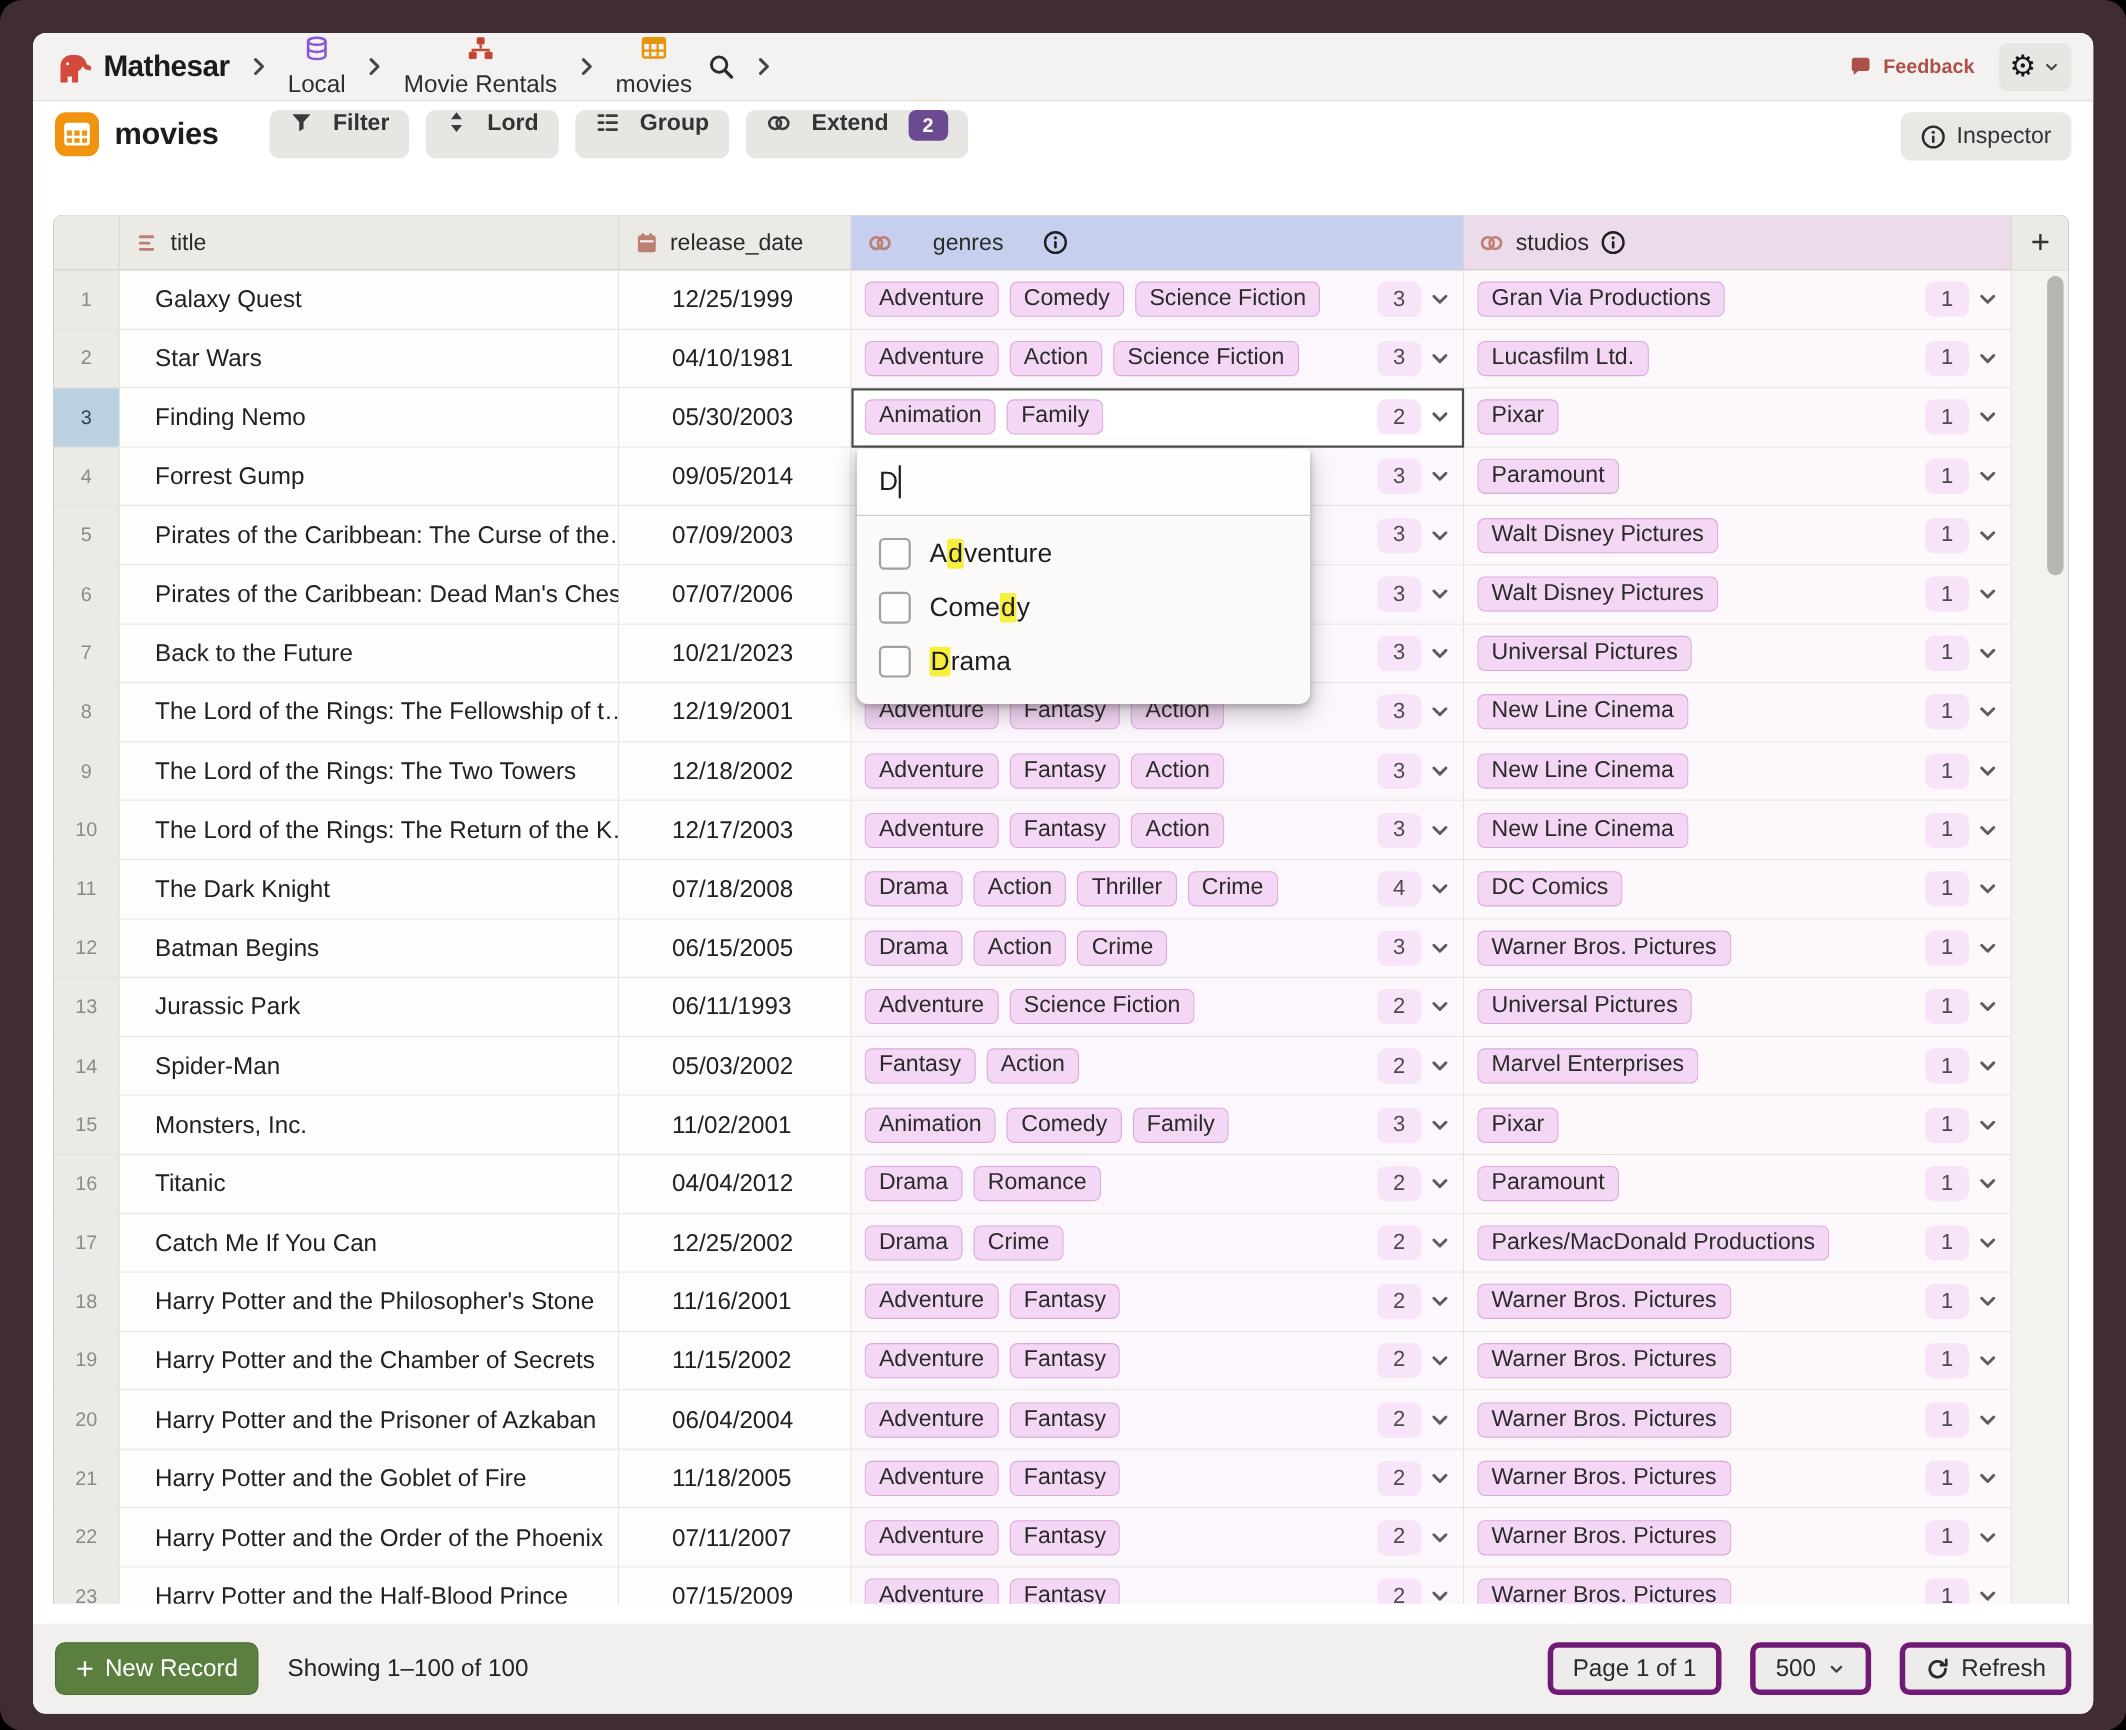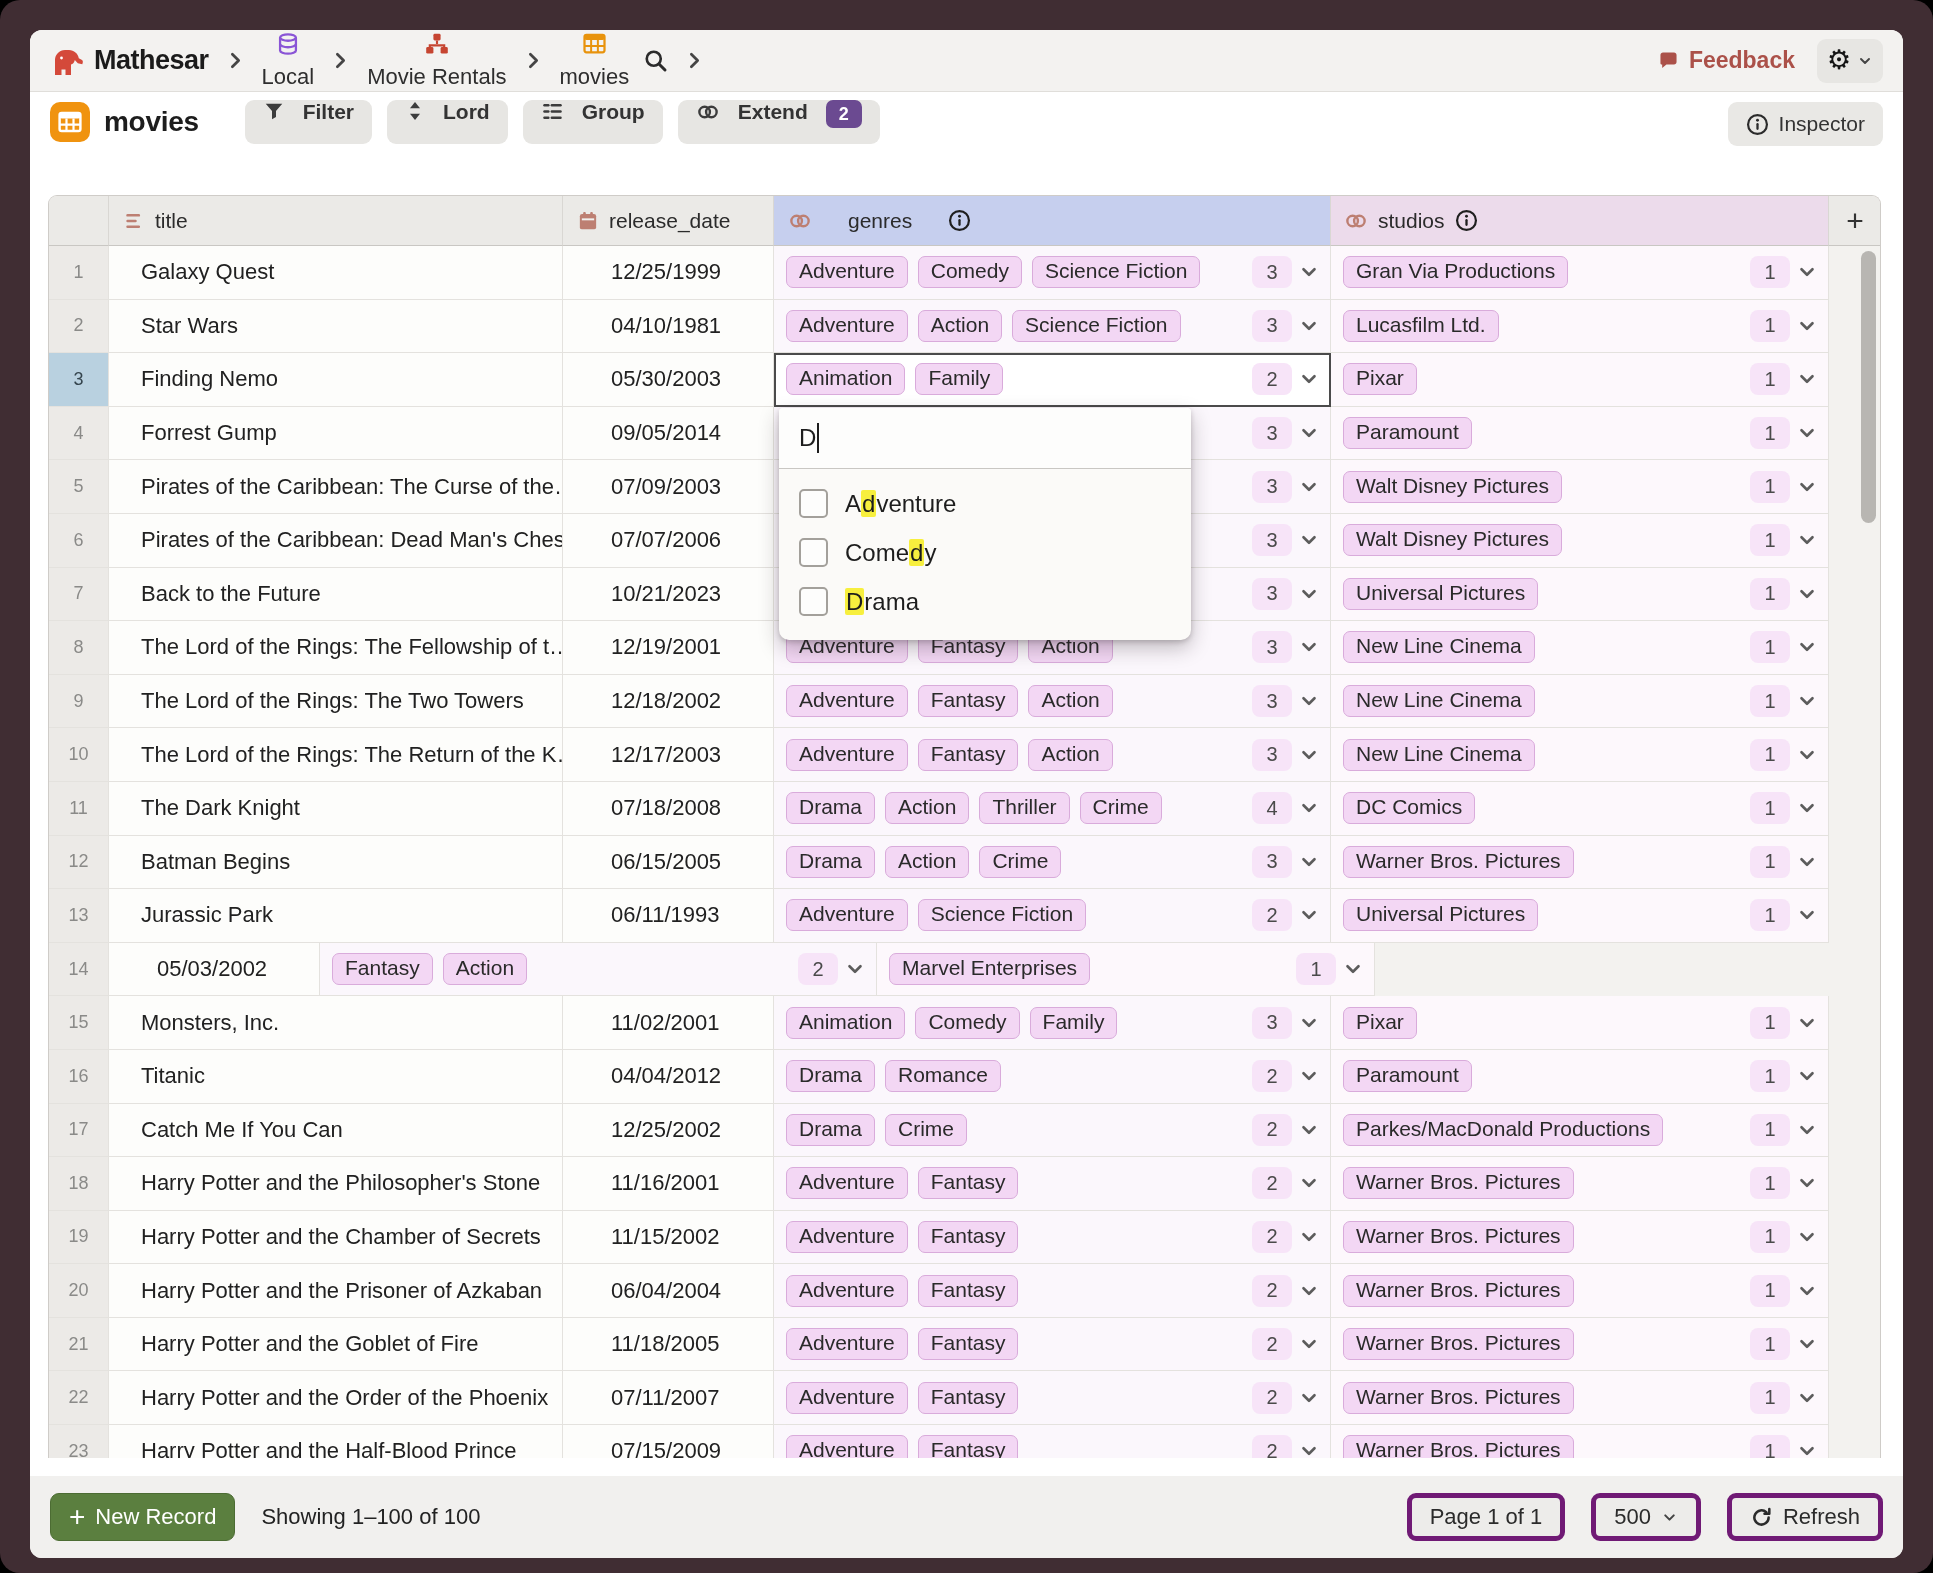--- a/index.html
+++ b/index.html
@@ -10,21 +10,21 @@
 
   
   .topbar{position:absolute;left:0;top:0;right:0;height:62px;background:#f3f2f0;
     border-bottom:1px solid #e0deda;display:flex;align-items:center;padding:0 20px;box-sizing:border-box;}
   .brand{display:flex;align-items:center;gap:10px;}
   .brand-name{font-size:27px;font-weight:800;color:#1b1b1b;letter-spacing:-0.5px;}
   .crumbs{display:flex;align-items:center;gap:14px;margin-left:14px;}
   .crumb{display:flex;align-items:center;gap:8px;font-size:22px;color:#2e2e2e;cursor:pointer;flex-direction:column;}
   .sep{display:flex;align-items:center;margin:0 2px;}
   .topbar-right{margin-left:auto;display:flex;align-items:center;gap:22px;}
-  .feedback{display:flex;align-items:center;gap:9px;color:#ab5149;font-weight:700;font-size:23px;cursor:pointer;}
+  .feedback{display:flex;align-items:center;gap:9px;color:#ab5149;font-weight:700;font-size:18px;cursor:pointer;}
   .gearbtn{width:66px;height:44px;background:#e7e6e3;border-radius:9px;display:flex;align-items:center;
     justify-content:center;gap:6px;cursor:pointer;}
   .gear-glyph{font-size:27px;color:#151515;line-height:1;}
 
   
   .toolbar{position:absolute;left:0;top:66px;right:0;height:52px;display:flex;align-items:center;padding:0 20px;box-sizing:border-box;}
   .tile{width:40px;height:40px;border-radius:10px;background:#f0930f;display:flex;align-items:center;justify-content:center;}
   .page-title{font-size:28px;font-weight:800;color:#1d1d1d;margin-left:14px;letter-spacing:-0.3px;}
   .tbtns{display:flex;align-items:center;gap:15px;margin-left:46px;}
   .tbtn{height:44px;background:#e7e6e3;border:none;border-radius:9px;display:flex;align-items:flex-start;gap:18px;
@@ -735,20 +735,21 @@
                 <span>
                   <svg width="22" height="22" viewBox="0 0 20 20">
                     <polyline points="5,7.5 10,12.5 15,7.5" fill="none" stroke="#5c5c5c" stroke-width="2.4" stroke-linecap="round" stroke-linejoin="round"></polyline>
                   </svg>
                 </span>
               </div>
             </div>
           </div>
           <div class="tr">
             <div class="td num col-num">14</div>
+            <div class="td title col-title">Spider-Man</div>
             <div class="td date col-date">05/03/2002</div>
             <div class="td linked col-genres lg">
               <div class="chips">
                 <span class="chip">Fantasy</span>
                 <span class="chip">Action</span>
               </div>
               <div class="cellend">
                 <span class="count">2</span>
                 <span>
                   <svg width="22" height="22" viewBox="0 0 20 20">

